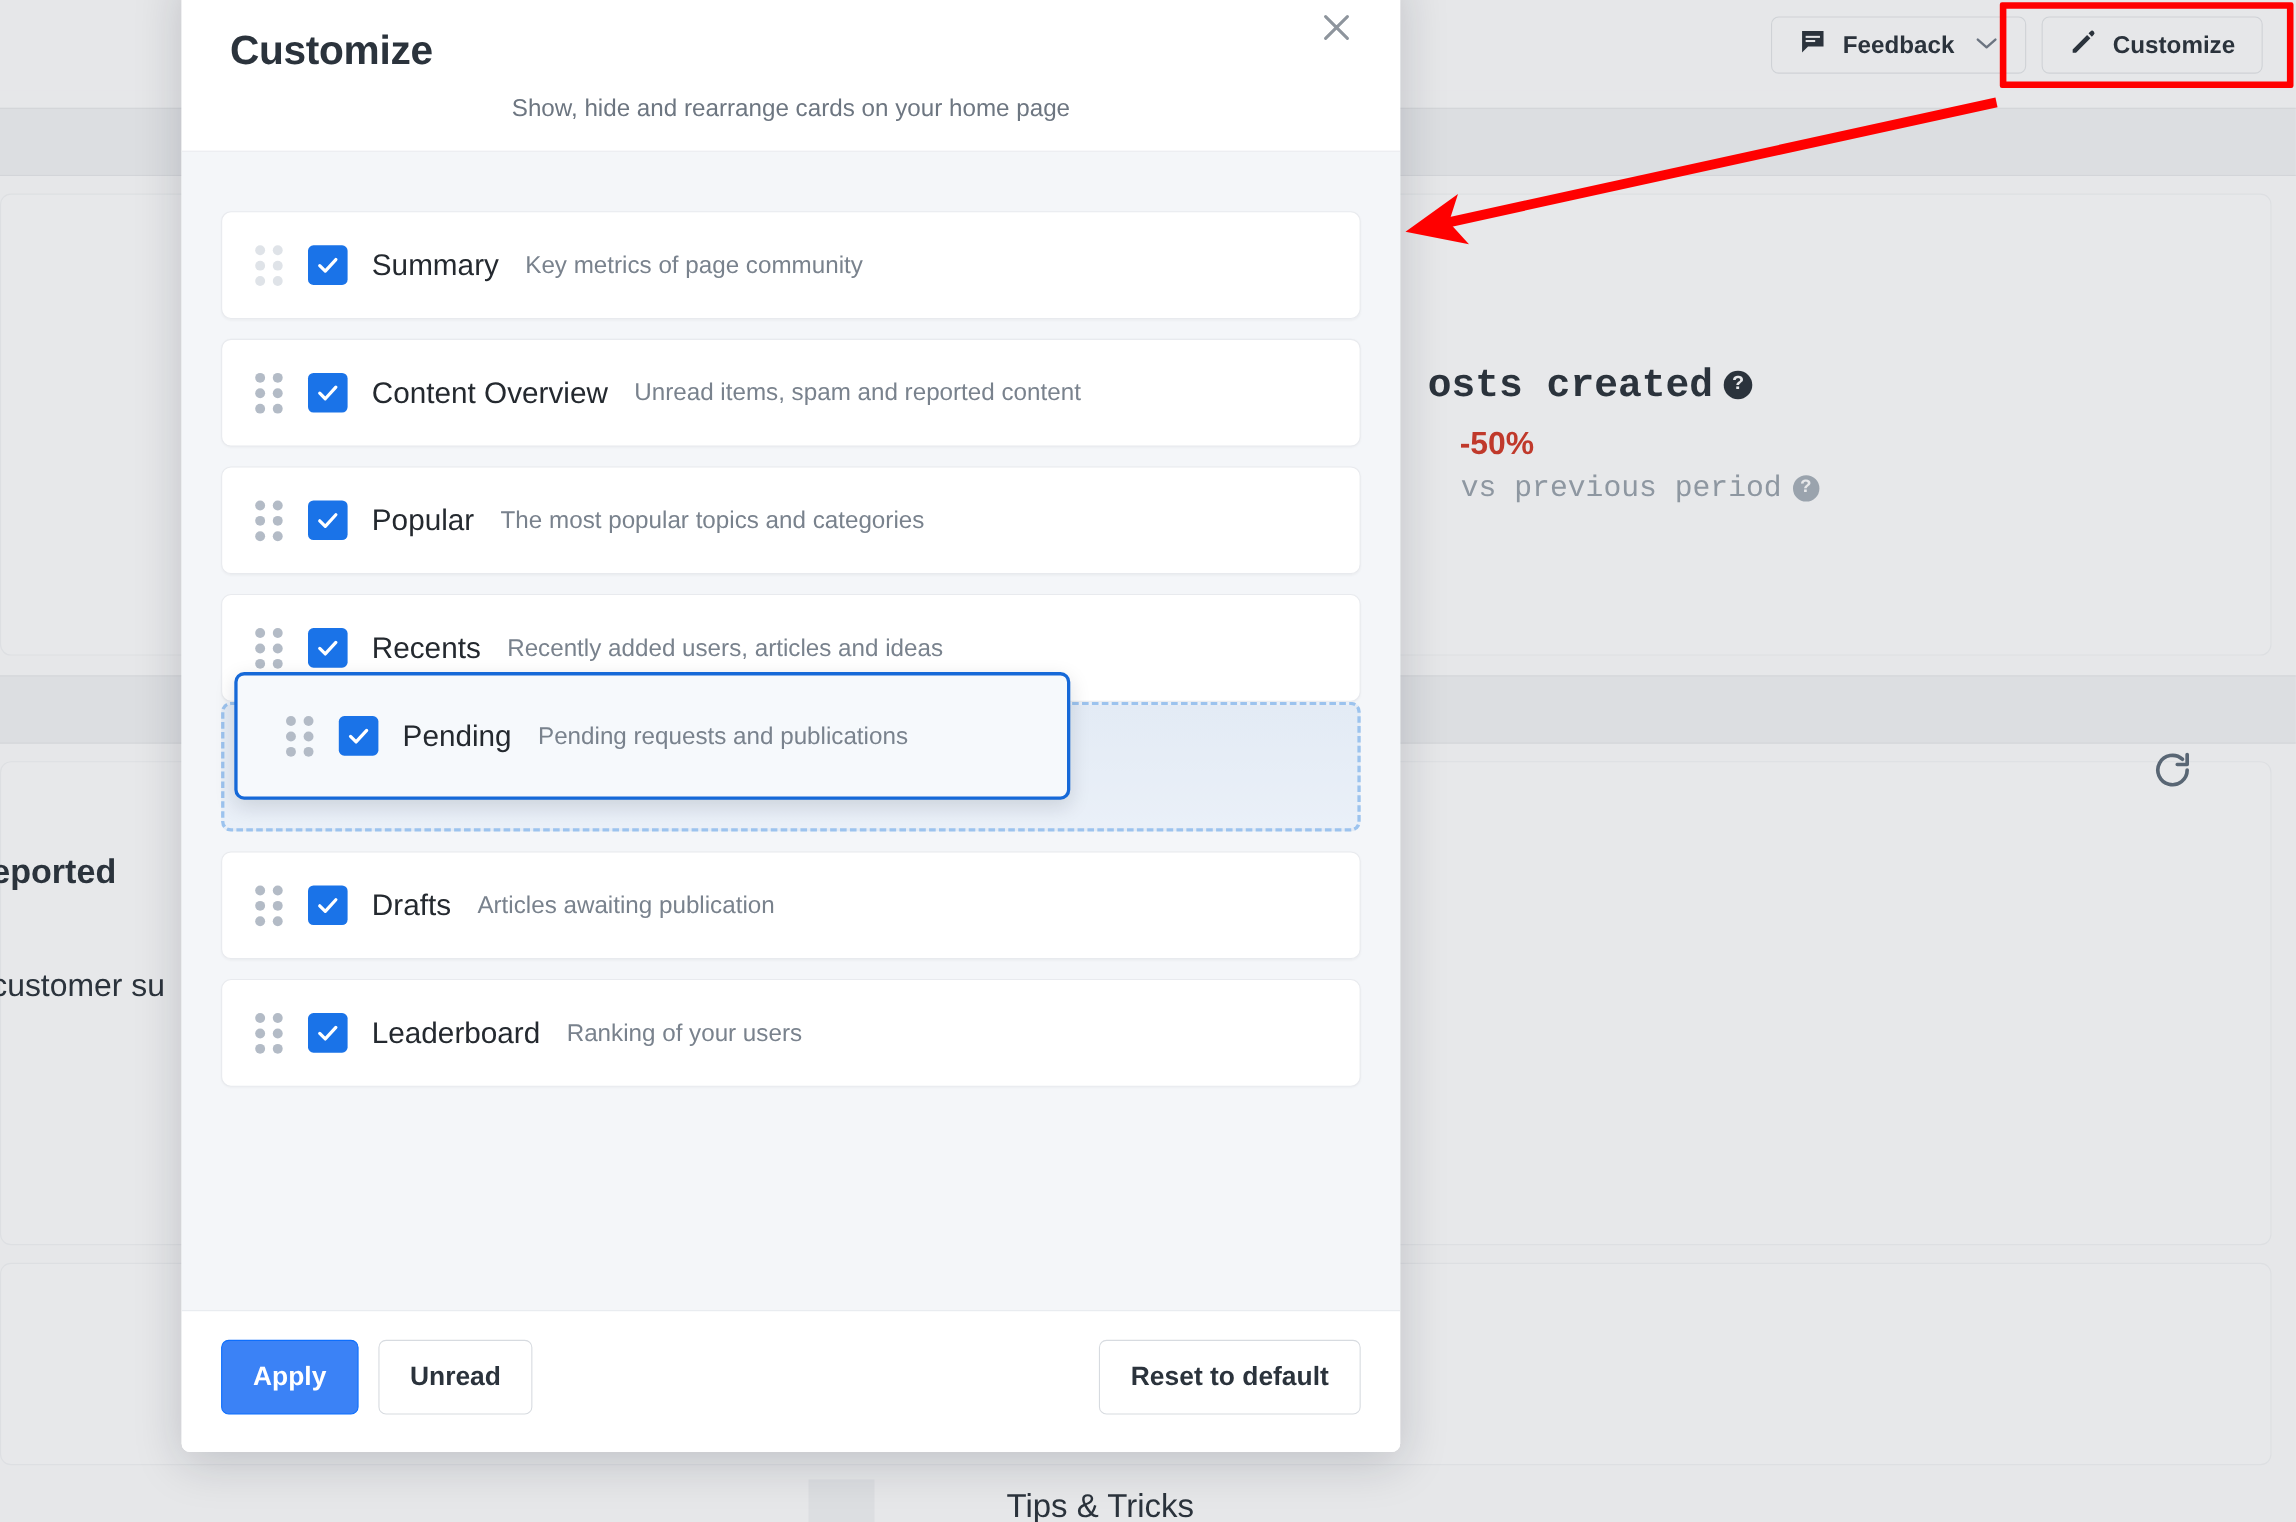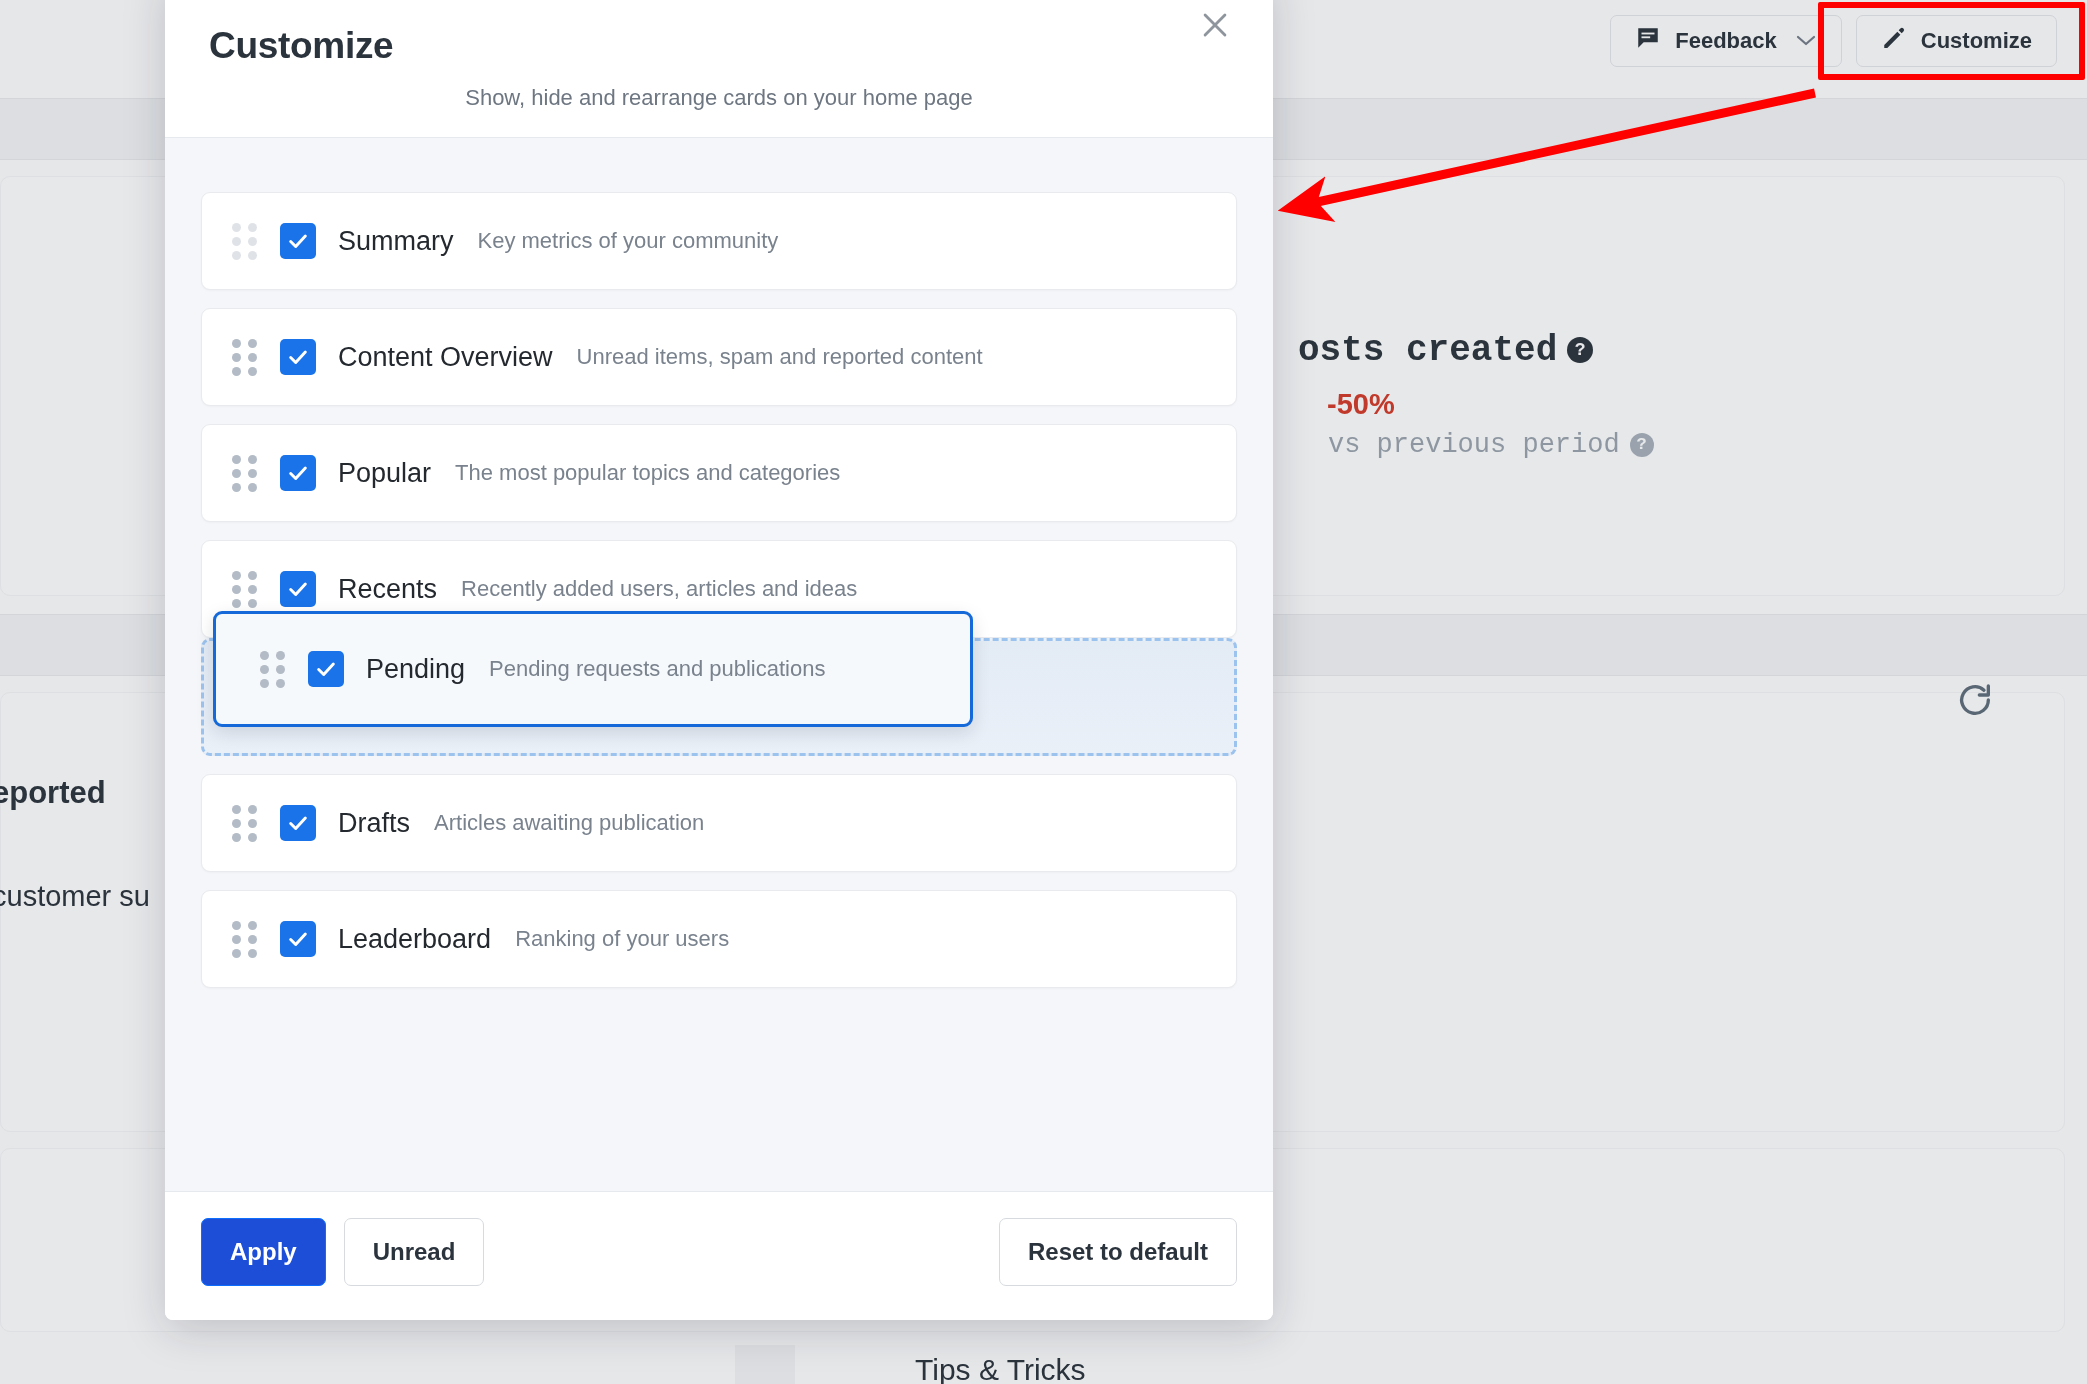--- a/index.html
+++ b/index.html
@@ -231,21 +231,21 @@
     font-weight: 700;
     border-radius: 7px;
     padding: 0 28px;
     height: 68px;
     display: flex;
     align-items: center;
     justify-content: center;
     cursor: pointer;
     white-space: nowrap;
   }
-  .btn-primary { background: #1d4ed8; color: #fff; border: 1px solid #0d6efd; }
+  .btn-primary { background: #3b82f6; color: #fff; border: 1px solid #0d6efd; }
   .btn-ghost { background: #fff; color: #2b333c; border: 1px solid #d7dbe0; }
   .spacer { flex: 1 1 auto; }
 
   
   .ann-box {
     position: absolute;
     left: 1818px;
     top: 2px;
     width: 267px;
     height: 78px;
@@ -352,21 +352,21 @@
           <i></i>
           <i></i>
           <i></i>
       </span>
       <span class="cb">
         <svg width="22" height="22" viewBox="0 0 24 24" fill="none" stroke="#fff" stroke-width="3.2" stroke-linecap="round" stroke-linejoin="round">
             <path d="M4 12.5l5.5 5.5L20 6.5"></path>
           </svg>
       </span>
       <span class="card-label">Summary</span>
-      <span class="card-desc">Key metrics of your community</span>
+      <span class="card-desc">Key metrics of page community</span>
     </div>
 
     <div class="card">
       <span class="handle">
         <i></i>
           <i></i>
           <i></i>
           <i></i>
           <i></i>
           <i></i>

